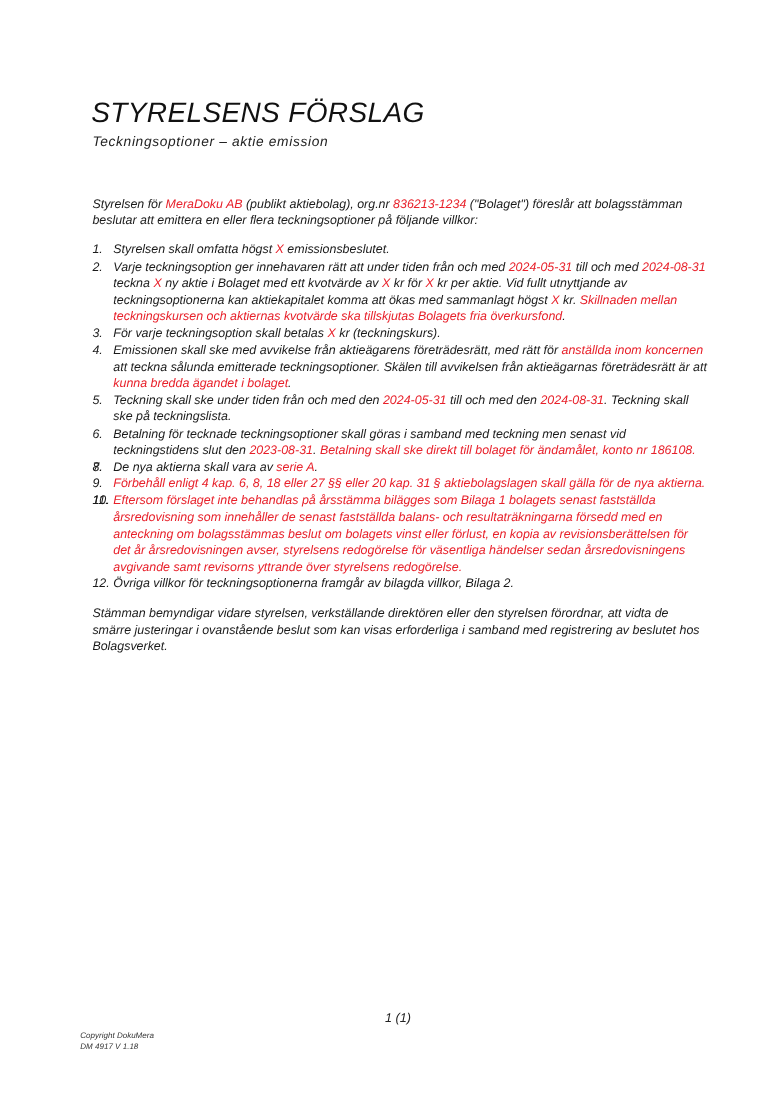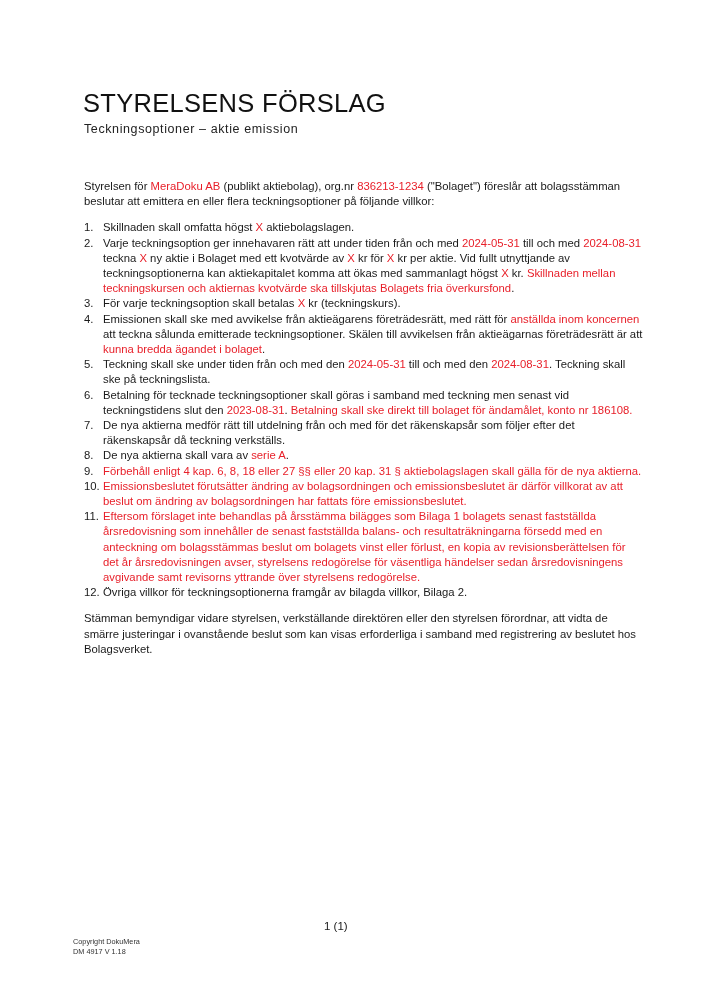--- a/index.html
+++ b/index.html
@@ -1,52 +1,52 @@
 <!DOCTYPE html>
 <html><head>
 <meta charset="utf-8">
 <style>
   html, body { margin: 0; padding: 0; background: #ffffff; }
   body { width: 707px; height: 1000px; position: relative; overflow: hidden;
          font-family: "Liberation Sans", "DejaVu Sans", sans-serif; color: #1a1a1a; }
-  .page { position: absolute; left: 0; top: 0; width: 707px; height: 1000px; }
+  .page { position: absolute; left: 0; top: 0; width: 707px; height: 1000px; font-style: italic; }
   .title { position: absolute; left: 83px; top: 88px; font-size: 25.5px; letter-spacing: 0.3px;
            color: #111; font-weight: normal; margin: 0; line-height: 30px; }
   .subtitle { position: absolute; left: 84px; top: 121px; font-size: 12.5px; letter-spacing: 0.6px;
               color: #222; line-height: 16px; }
   .body { position: absolute; left: 84px; top: 179px; width: 560px; font-size: 11.3px; line-height: 15.2px; }
   .intro { margin: 0 0 11px 0; }
   ol { margin: 0; padding: 0; list-style: none; }
   ol li { position: relative; padding-left: 19px; margin: 0; }
   ol li .num { position: absolute; left: 0; top: 0; }
   .red { color: #e8202a; }
   .closing { margin: 11px 0 0 0; }
-  .pagenum { position: absolute; left: 324px; top: 920px; font-size: 11.5px; color: #222; }
+  .pagenum { position: absolute; left: 350px; top: 920px; font-size: 11.5px; color: #222; }
   .footer { position: absolute; left: 73px; top: 937px; font-size: 7.3px; line-height: 10px; color: #333; }
 </style>
 </head>
 <body>
 
 <div class="page">
   <h1 class="title">STYRELSENS FÖRSLAG</h1>
   <div class="subtitle">Teckningsoptioner – aktie emission</div>
 
   <div class="body">
     <p class="intro" id="intro"><span>Styrelsen för </span><span class="red" style="color: rgb(232, 32, 42);">MeraDoku AB</span><span> (publikt aktiebolag), org.nr </span><span class="red" style="color: rgb(232, 32, 42);">836213-1234</span><span> ("Bolaget") föreslår att bolagsstämman beslutar att emittera en eller flera teckningsoptioner på följande villkor:</span></p>
     <ol id="conditions">
-        <li><span class="num">1.</span><span>Skillnaden skall omfatta högst </span><span class="red" style="color: rgb(232, 32, 42);">X</span><span> aktiebolagslagen.</span></li>
+        <li><span class="num">1.</span><span>Styrelsen skall omfatta högst </span><span class="red" style="color: rgb(232, 32, 42);">X</span><span> emissionsbeslutet.</span></li>
         <li><span class="num">2.</span><span>Varje teckningsoption ger innehavaren rätt att under tiden från och med </span><span class="red" style="color: rgb(232, 32, 42);">2024-05-31</span><span> till och med </span><span class="red" style="color: rgb(232, 32, 42);">2024-08-31</span><span> teckna </span><span class="red" style="color: rgb(232, 32, 42);">X</span><span> ny aktie i Bolaget med ett kvotvärde av </span><span class="red" style="color: rgb(232, 32, 42);">X</span><span> kr för </span><span class="red" style="color: rgb(232, 32, 42);">X</span><span> kr per aktie. Vid fullt utnyttjande av teckningsoptionerna kan aktiekapitalet komma att ökas med sammanlagt högst </span><span class="red" style="color: rgb(232, 32, 42);">X</span><span> kr. </span><span class="red" style="color: rgb(232, 32, 42);">Skillnaden mellan teckningskursen och aktiernas kvotvärde ska tillskjutas Bolagets fria överkursfond</span><span>.</span></li>
         <li><span class="num">3.</span><span>För varje teckningsoption skall betalas </span><span class="red" style="color: rgb(232, 32, 42);">X</span><span> kr (teckningskurs).</span></li>
         <li><span class="num">4.</span><span>Emissionen skall ske med avvikelse från aktieägarens företrädesrätt, med rätt för </span><span class="red" style="color: rgb(232, 32, 42);">anställda inom koncernen</span><span> att teckna sålunda emitterade teckningsoptioner. Skälen till avvikelsen från aktieägarnas företrädesrätt är att </span><span class="red" style="color: rgb(232, 32, 42);">kunna bredda ägandet i bolaget</span><span>.</span></li>
         <li><span class="num">5.</span><span>Teckning skall ske under tiden från och med den </span><span class="red" style="color: rgb(232, 32, 42);">2024-05-31</span><span> till och med den </span><span class="red" style="color: rgb(232, 32, 42);">2024-08-31</span><span>. Teckning skall ske på teckningslista.</span></li>
         <li><span class="num">6.</span><span>Betalning för tecknade teckningsoptioner skall göras i samband med teckning men senast vid teckningstidens slut den </span><span class="red" style="color: rgb(232, 32, 42);">2023-08-31</span><span>. </span><span class="red" style="color: rgb(232, 32, 42);">Betalning skall ske direkt till bolaget för ändamålet, konto nr 186108.</span></li>
-        <li><span class="num">7.</span><span>De nya aktierna medför rätt till utdelning från och med för det räkenskapsår som följer efter det räkenskapsår då teckning verkställs.</span></li>
+        <li><span class="num">7.</span></li>
         <li><span class="num">8.</span><span>De nya aktierna skall vara av </span><span class="red" style="color: rgb(232, 32, 42);">serie A</span><span>.</span></li>
         <li><span class="num">9.</span><span class="red" style="color: rgb(232, 32, 42);">Förbehåll enligt 4 kap. 6, 8, 18 eller 27 §§ eller 20 kap. 31 § aktiebolagslagen skall gälla för de nya aktierna.</span></li>
-        <li><span class="num">10.</span><span class="red" style="color: rgb(232, 32, 42);">Emissionsbeslutet förutsätter ändring av bolagsordningen och emissionsbeslutet är därför villkorat av att beslut om ändring av bolagsordningen har fattats före emissionsbeslutet.</span></li>
+        <li><span class="num">10.</span></li>
         <li><span class="num">11.</span><span class="red" style="color: rgb(232, 32, 42);">Eftersom förslaget inte behandlas på årsstämma bilägges som Bilaga 1 bolagets senast fastställda årsredovisning som innehåller de senast fastställda balans- och resultaträkningarna försedd med en anteckning om bolagsstämmas beslut om bolagets vinst eller förlust, en kopia av revisionsberättelsen för det år årsredovisningen avser, styrelsens redogörelse för väsentliga händelser sedan årsredovisningens avgivande samt revisorns yttrande över styrelsens redogörelse.</span></li>
         <li><span class="num">12.</span><span>Övriga villkor för teckningsoptionerna framgår av bilagda villkor, Bilaga 2.</span></li>
       </ol>
     <p class="closing">Stämman bemyndigar vidare styrelsen, verkställande direktören eller den styrelsen förordnar, att vidta de smärre justeringar i ovanstående beslut som kan visas erforderliga i samband med registrering av beslutet hos Bolagsverket.</p>
   </div>
 
   <div class="pagenum">1 (1)</div>
   <div class="footer">
     <div>Copyright DokuMera</div>
     <div>DM 4917 V 1.18</div>

